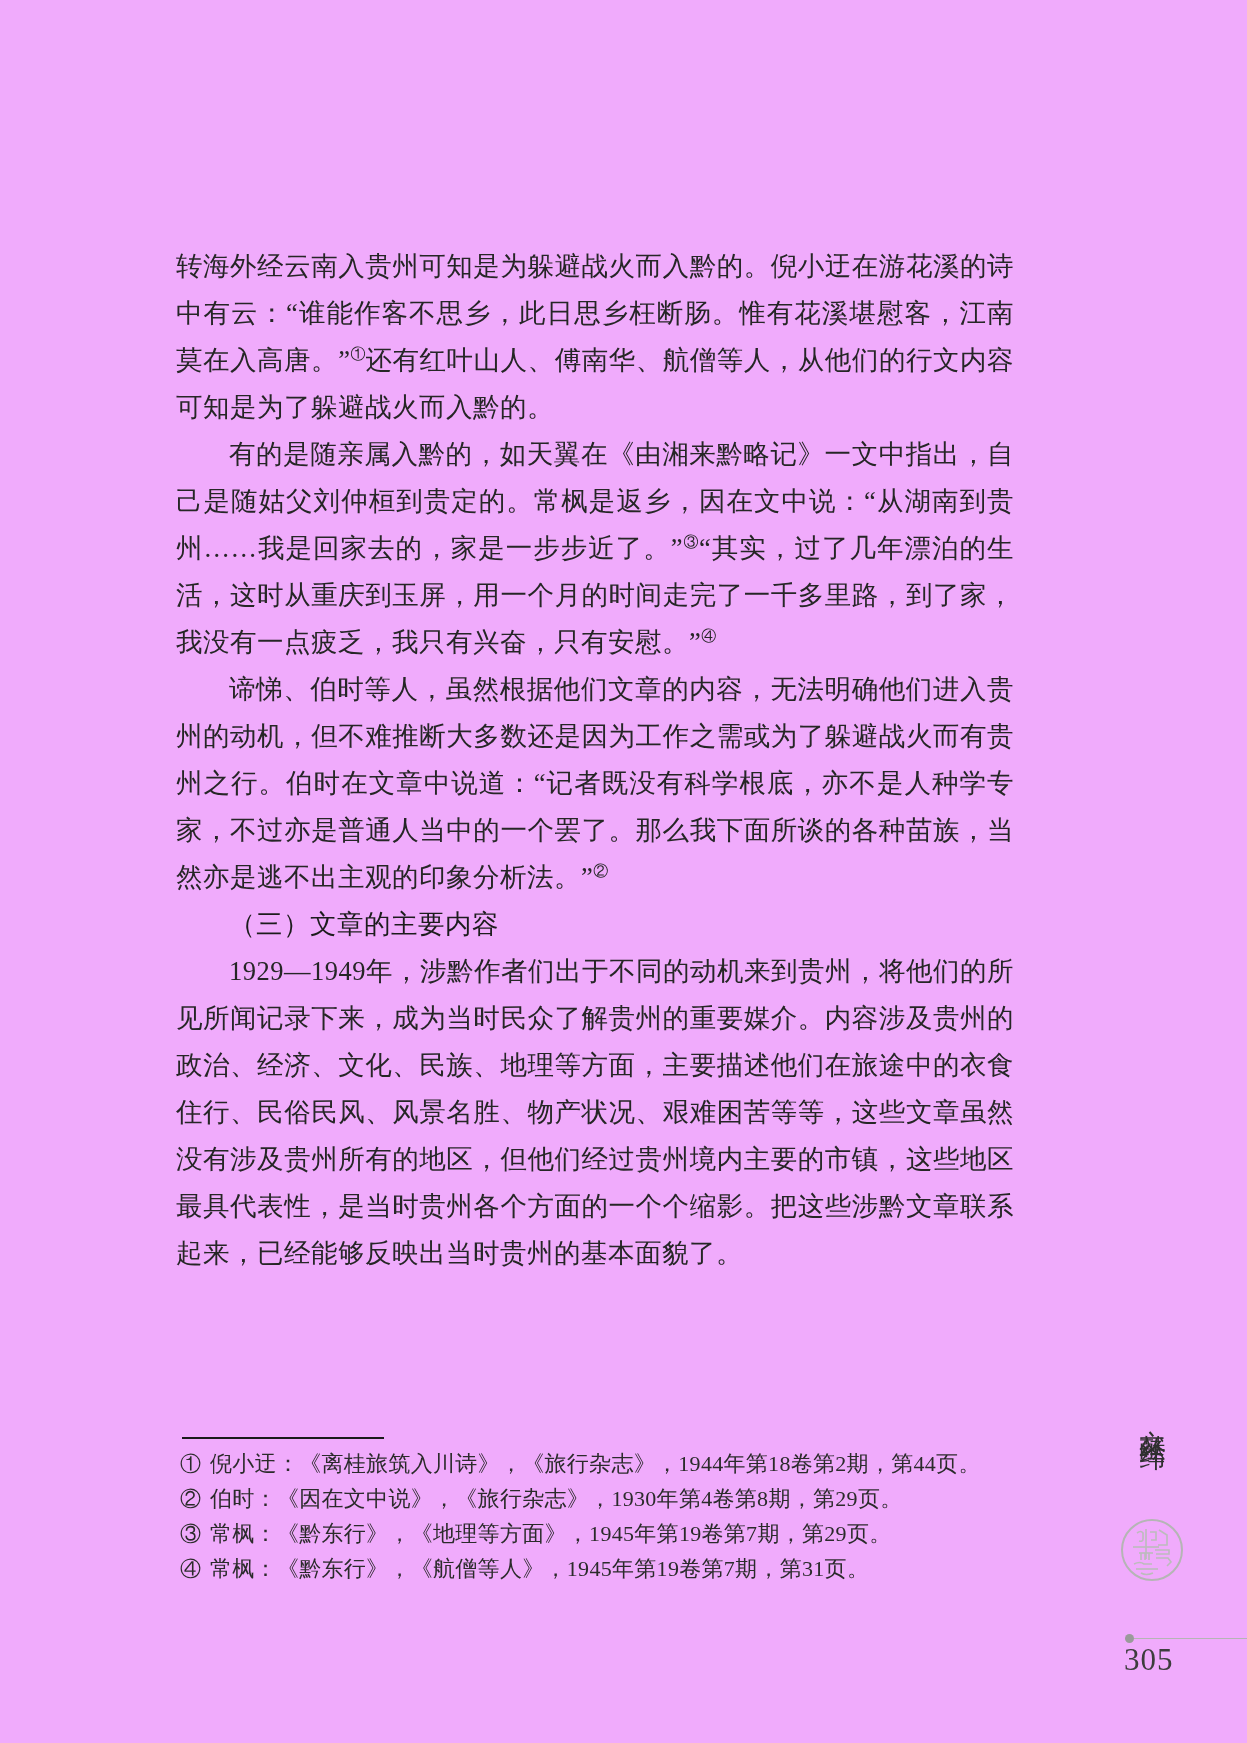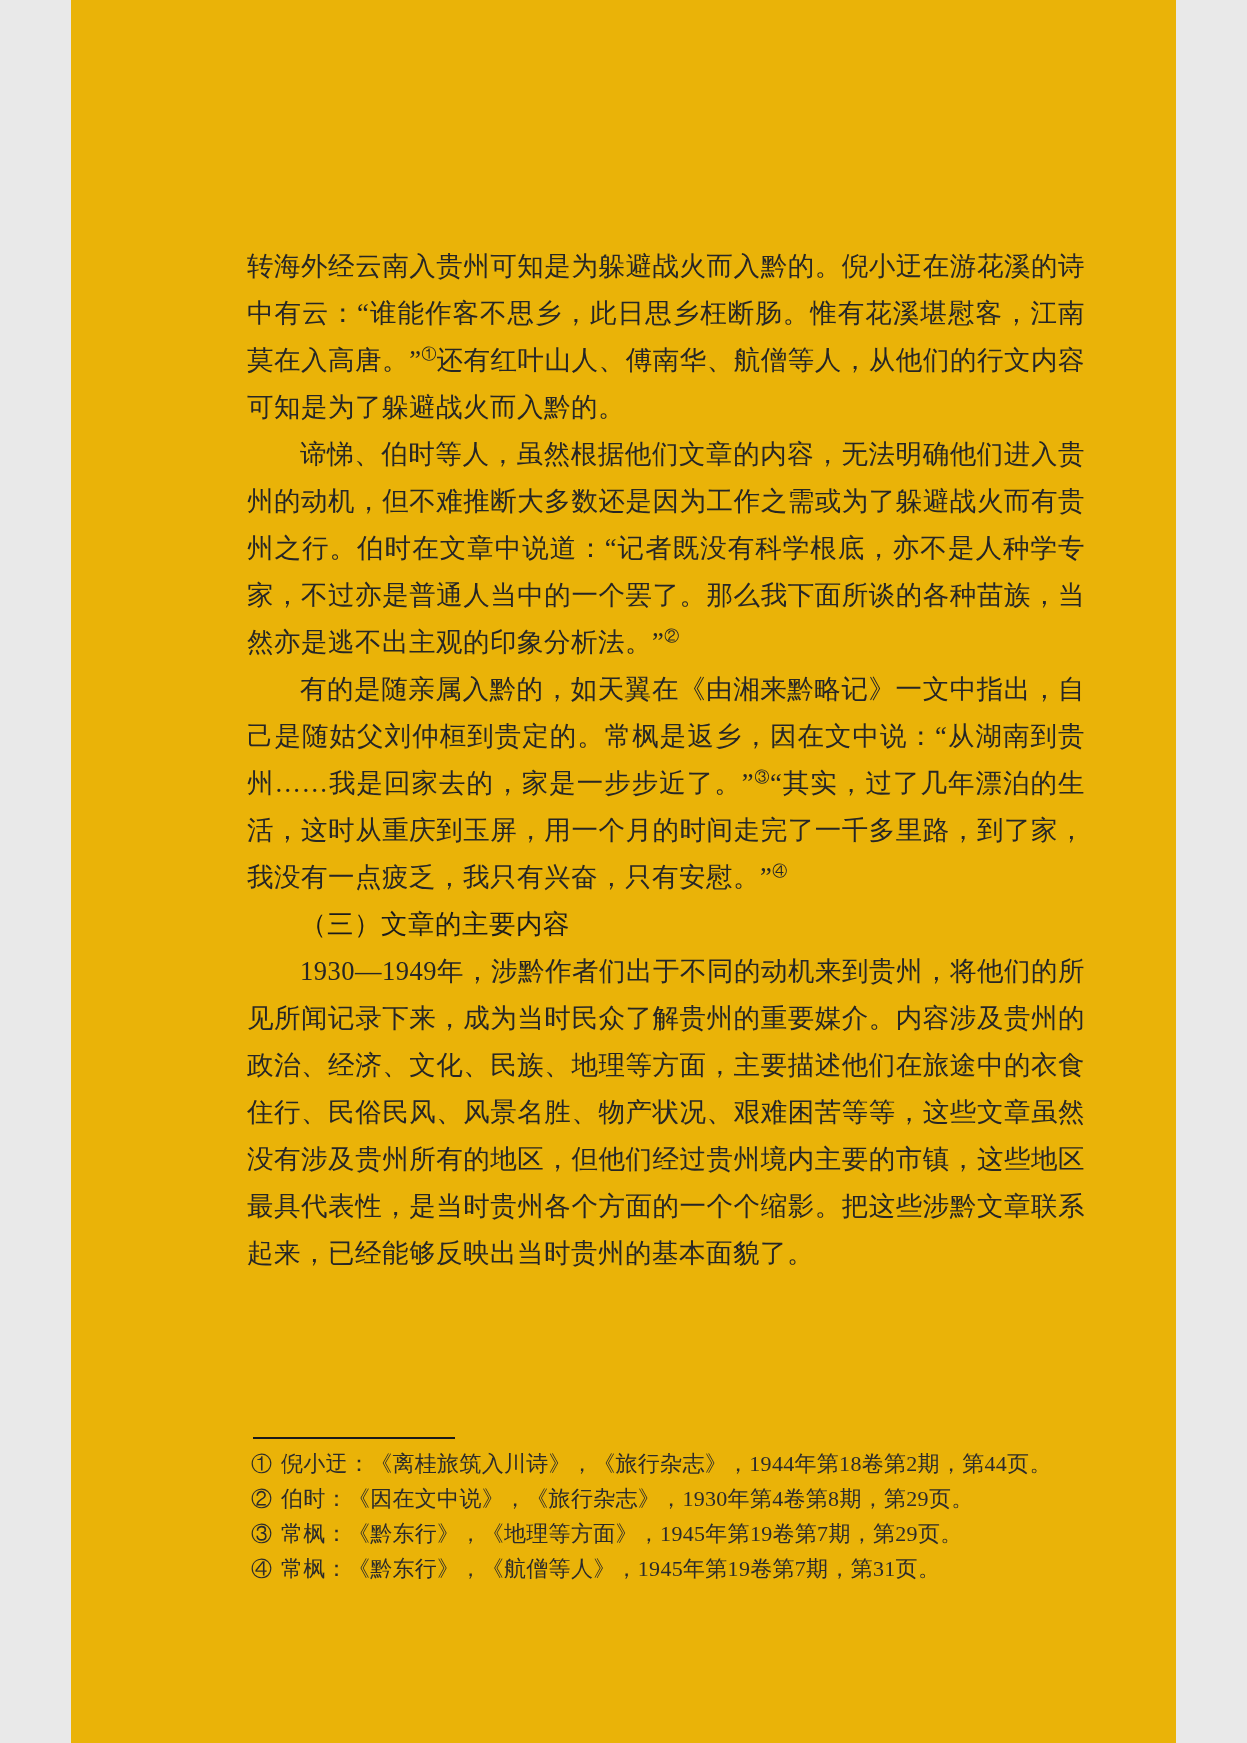--- a/index.html
+++ b/index.html
@@ -1,21 +1,21 @@
 <!DOCTYPE html>
 <html lang="zh"><head>
 <meta charset="utf-8">
 <style>
   html,body { margin:0; padding:0; background:#e9e9e9; }
   .page {
     position: relative;
-    width: 1105px;
+    width: 1247px;
     height: 1743px;
     margin: 0 auto;
-    background: #eab308;
+    background: #f0abfc;
     font-family: "Liberation Serif", serif;
     color: #262626;
     overflow: hidden;
   }
   
   .main-text {
     position: absolute;
     left: 176px;
     top: 243px;
     width: 838px;
@@ -114,27 +114,27 @@
   }
 </style>
 </head>
 <body>
 
 <div class="page">
 
   <div class="main-text">
     <p><span>转海外经云南入贵州可知是为躲避战火而入黔的。倪小迂在游花溪的诗中有云：“谁能作客不思乡，此日思乡枉断肠。惟有花溪堪慰客，江南莫在入高唐。”</span><sup class="fn-ref">①</sup><span>还有红叶山人、傅南华、航僧等人，从他们的行文内容可知是为了躲避战火而入黔的。</span></p>
 
+    <p class="para-indent"><span>有的是随亲属入黔的，如天翼在《由湘来黔略记》一文中指出，自己是随姑父刘仲桓到贵定的。常枫是返乡，因在文中说：“从湖南到贵州……我是回家去的，家是一步步近了。”</span><sup class="fn-ref">③</sup><span>“其实，过了几年漂泊的生活，这时从重庆到玉屏，用一个月的时间走完了一千多里路，到了家，我没有一点疲乏，我只有兴奋，只有安慰。”</span><sup class="fn-ref">④</sup></p>
+
     <p class="para-indent"><span>谛悌、伯时等人，虽然根据他们文章的内容，无法明确他们进入贵州的动机，但不难推断大多数还是因为工作之需或为了躲避战火而有贵州之行。伯时在文章中说道：“记者既没有科学根底，亦不是人种学专家，不过亦是普通人当中的一个罢了。那么我下面所谈的各种苗族，当然亦是逃不出主观的印象分析法。”</span><sup class="fn-ref">②</sup></p>
-
-    <p class="para-indent"><span>有的是随亲属入黔的，如天翼在《由湘来黔略记》一文中指出，自己是随姑父刘仲桓到贵定的。常枫是返乡，因在文中说：“从湖南到贵州……我是回家去的，家是一步步近了。”</span><sup class="fn-ref">③</sup><span>“其实，过了几年漂泊的生活，这时从重庆到玉屏，用一个月的时间走完了一千多里路，到了家，我没有一点疲乏，我只有兴奋，只有安慰。”</span><sup class="fn-ref">④</sup></p>
 
     <p class="section-heading">（三）文章的主要内容</p>
 
-    <p class="para-indent">1930—1949年，涉黔作者们出于不同的动机来到贵州，将他们的所见所闻记录下来，成为当时民众了解贵州的重要媒介。内容涉及贵州的政治、经济、文化、民族、地理等方面，主要描述他们在旅途中的衣食住行、民俗民风、风景名胜、物产状况、艰难困苦等等，这些文章虽然没有涉及贵州所有的地区，但他们经过贵州境内主要的市镇，这些地区最具代表性，是当时贵州各个方面的一个个缩影。把这些涉黔文章联系起来，已经能够反映出当时贵州的基本面貌了。</p>
+    <p class="para-indent">1929—1949年，涉黔作者们出于不同的动机来到贵州，将他们的所见所闻记录下来，成为当时民众了解贵州的重要媒介。内容涉及贵州的政治、经济、文化、民族、地理等方面，主要描述他们在旅途中的衣食住行、民俗民风、风景名胜、物产状况、艰难困苦等等，这些文章虽然没有涉及贵州所有的地区，但他们经过贵州境内主要的市镇，这些地区最具代表性，是当时贵州各个方面的一个个缩影。把这些涉黔文章联系起来，已经能够反映出当时贵州的基本面貌了。</p>
   </div>
 
   <div class="footnote-rule"></div>
 
   <div class="footnotes">
     <div class="fn-row">
       <span class="fn-marker">①</span>
       <span class="fn-text">倪小迂：《离桂旅筑入川诗》，《旅行杂志》，1944年第18卷第2期，第44页。</span>
     </div>
     <div class="fn-row">

